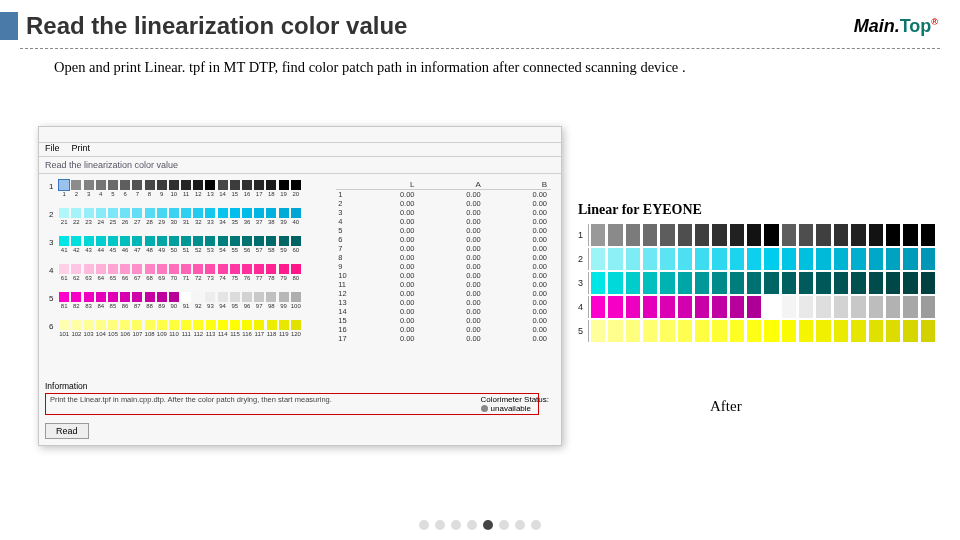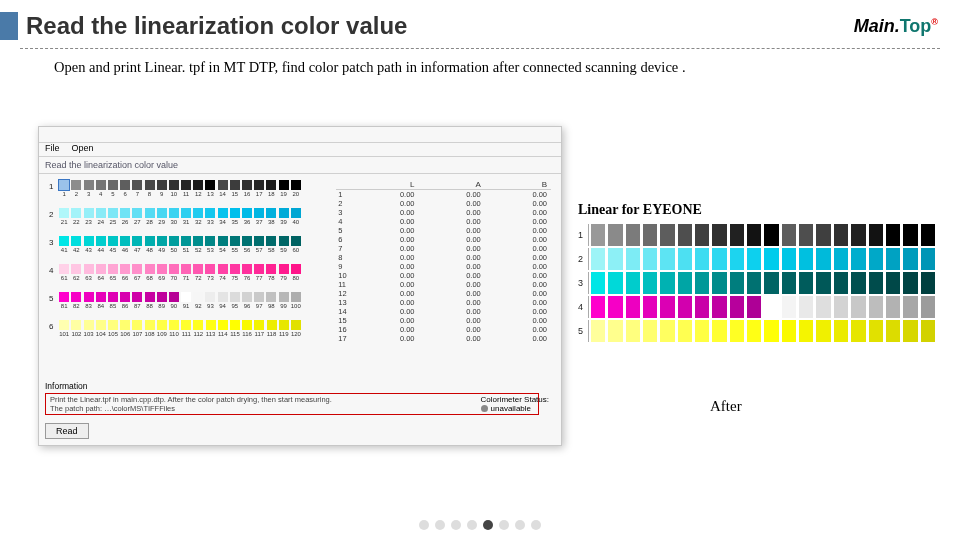--- a/index.html
+++ b/index.html
@@ -61,21 +61,21 @@
 <div class="logo">
   <span class="main">Main.</span><span class="top">Top</span><sup>®</sup>
 </div>
 <div class="dashline"></div>
 <div class="desc">Open and print Linear. tpf in MT DTP, find color patch path in information after connected scanning device .</div>
 
 <div class="app">
   <div class="app-top"></div>
   <div class="app-menubar">
     <span>File</span>
-    <span>Open</span>
+    <span>Print</span>
   </div>
   <div class="app-titlebar">Read the linearization color value</div>
   <div class="app-body">
     <div class="patch-area" id="patch-area">
         <div class="patch-row">
           <div class="row-label">1</div>
           <div class="swatch-col">
             <div class="swatch" style="background: rgb(154, 194, 234); outline: rgb(58, 118, 196) solid 1px;"></div>
             <div class="swatch-num">1</div>
           </div>
@@ -682,21 +682,20 @@
             <div>0.00</div>
             <div>0.00</div>
           </div>
         </div>
     </div>
   </div>
   <div class="info-section">
     <div class="info-label">Information</div>
     <div class="info-box">
       <div>Print the Linear.tpf in main.cpp.dtp. After the color patch drying, then start measuring.</div>
-      <div>The patch path: …\colorMS\TIFFFiles</div>
     </div>
   </div>
   <div class="colstatus">
     <div>Colorimeter Status:</div>
     <div><span class="st-dot"></span><span>unavailable</span></div>
   </div>
   <div class="app-buttons">
     <button class="btn">Read</button>
   </div>
 </div>

